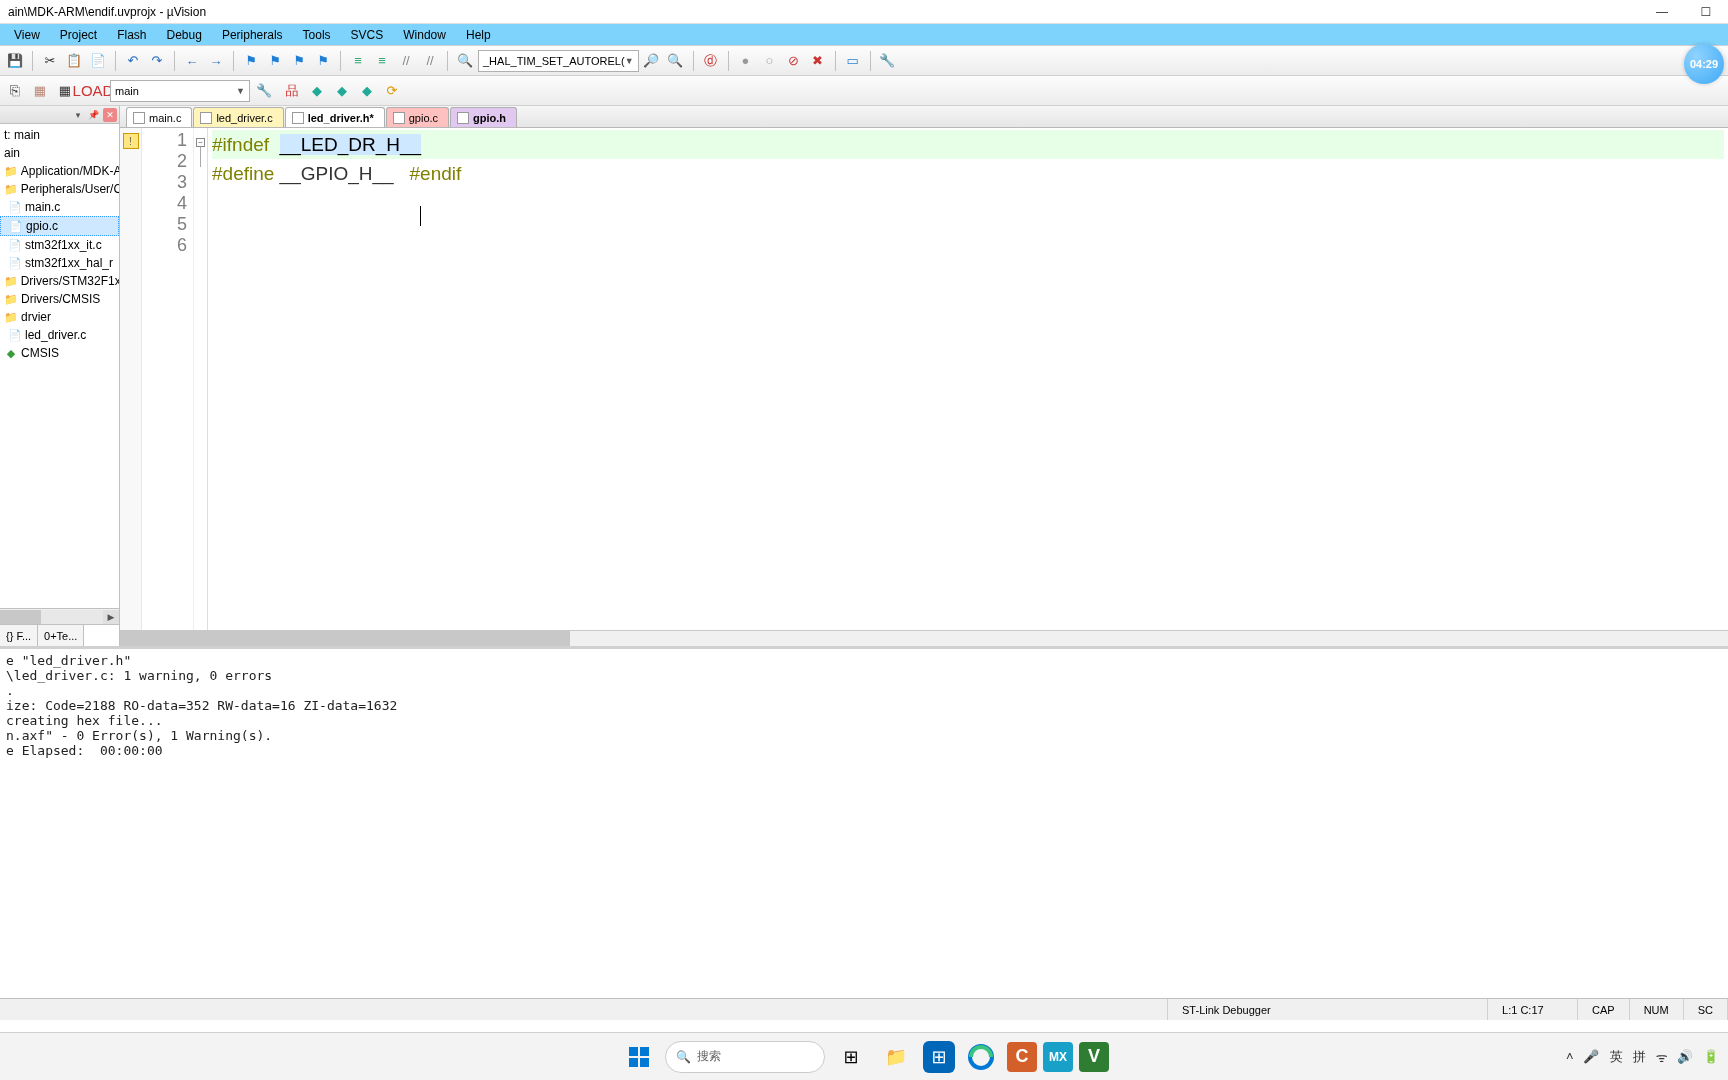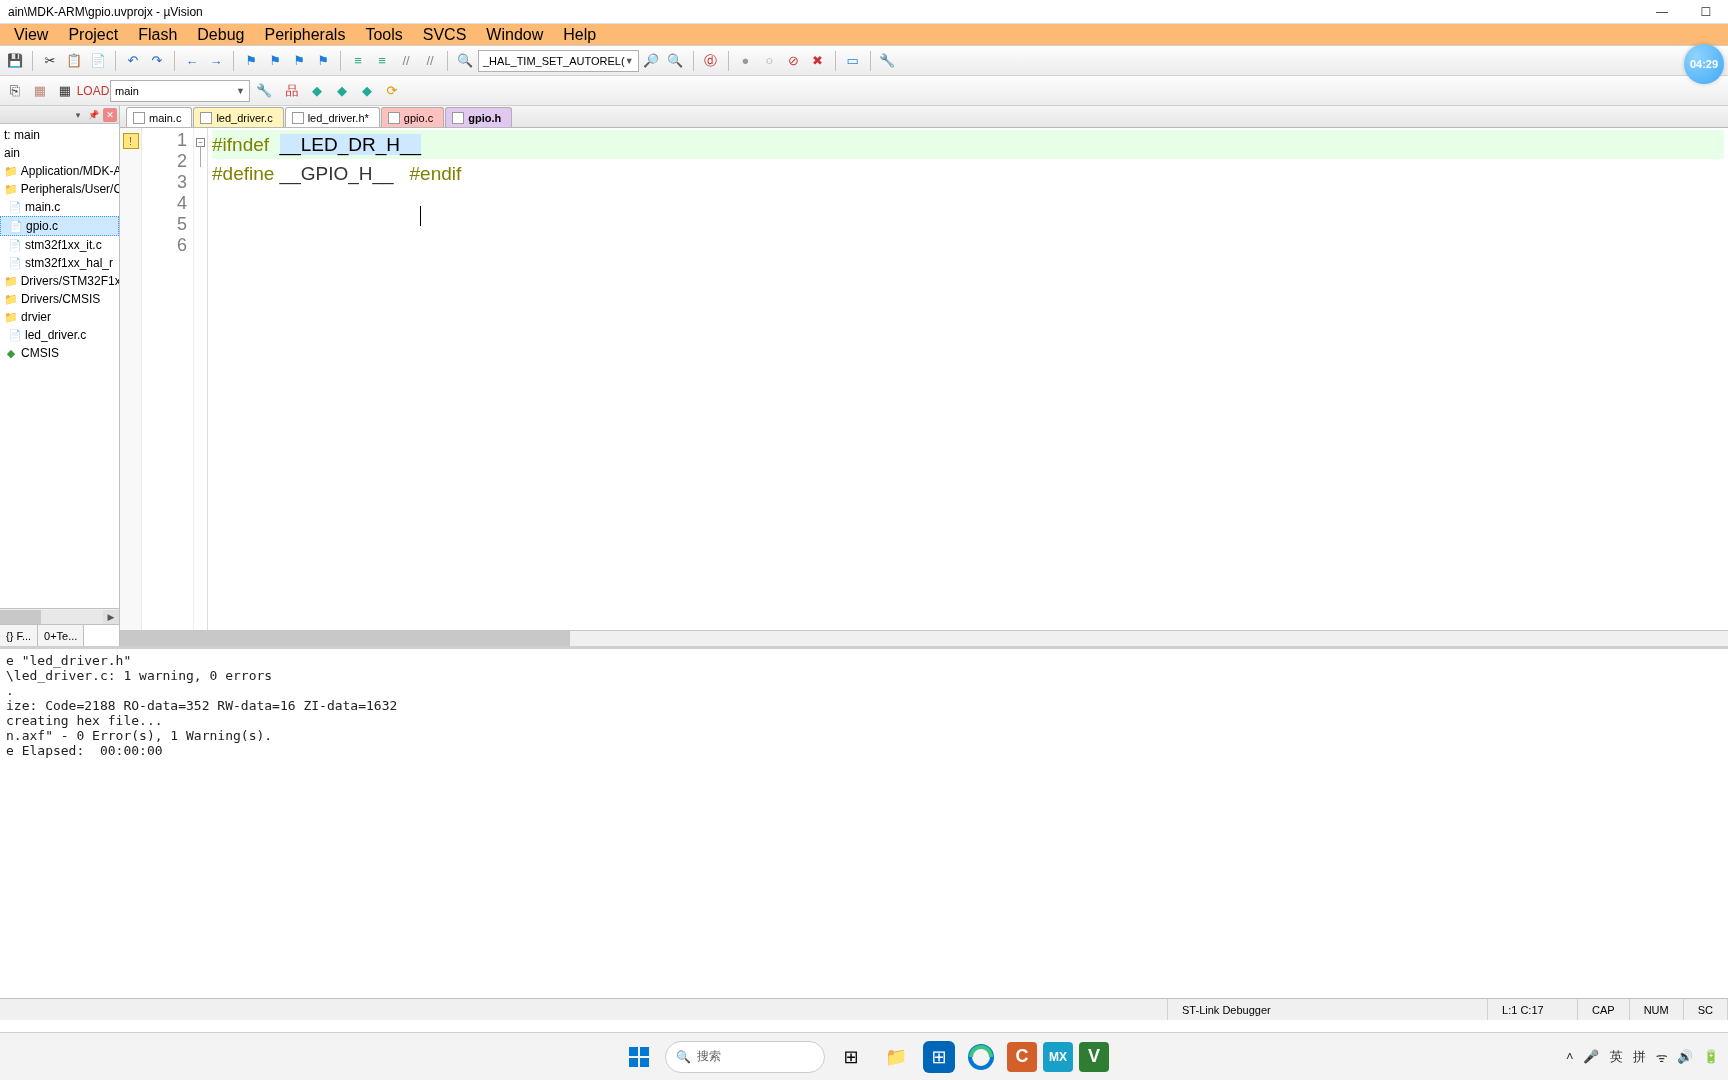--- a/index.html
+++ b/index.html
@@ -4,21 +4,21 @@
 <style>
 * { margin: 0; padding: 0; box-sizing: border-box; font-family: "Segoe UI", Tahoma, sans-serif; }
 body { width: 1728px; height: 1080px; background: #fff; overflow: hidden; position: relative; }
 
 
 .titlebar { height: 24px; background: #fff; display: flex; align-items: center; padding: 0 8px; font-size: 12px; border-bottom: 1px solid #e0e0e0; }
 .titlebar .wincontrols { position: absolute; right: 0; top: 0; display: flex; }
 .titlebar .wincontrols span { width: 44px; height: 24px; display: flex; align-items: center; justify-content: center; font-size: 12px; color: #333; cursor: default; }
 
 
-.menubar { height: 22px; display: flex; align-items: center; padding: 0 4px; font-size: 16px; border-bottom: 1px solid #d0d0d0; background: #fdba74; }
+.menubar { height: 22px; display: flex; align-items: center; padding: 0 4px; font-size: 12px; border-bottom: 1px solid #d0d0d0; background: #7dd3fc; }
 .menubar span { padding: 2px 10px; cursor: default; }
 
 
 .toolbar { height: 30px; display: flex; align-items: center; padding: 0 4px; border-bottom: 1px solid #d0d0d0; background: linear-gradient(#fdfdfd,#ececec); gap: 2px; }
 .toolbar .sep { width: 1px; height: 20px; background: #c0c0c0; margin: 0 4px; }
 .tbtn { width: 22px; height: 22px; display: flex; align-items: center; justify-content: center; font-size: 13px; color: #333; border: 1px solid transparent; border-radius: 2px; }
 .combo { height: 22px; min-width: 140px; border: 1px solid #b0b0b0; background: #fff; font-size: 11px; padding: 0 4px; display: flex; align-items: center; justify-content: space-between; }
 .combo .arrow { font-size: 9px; color: #555; }
 
 
@@ -46,21 +46,21 @@
 .scroll-h .arrow { width: 16px; height: 14px; display: flex; align-items: center; justify-content: center; font-size: 9px; color: #555; background: #e0e0e0; }
 .bottom-tabs { height: 22px; display: flex; border-top: 1px solid #c0c0c0; font-size: 11px; }
 .bottom-tabs span { padding: 2px 6px; border-right: 1px solid #c0c0c0; background: #f4f4f4; display: flex; align-items: center; gap: 3px; }
 
 
 .editor-area { flex: 1; display: flex; flex-direction: column; background: #fff; }
 .editor-tabs { height: 22px; display: flex; background: linear-gradient(#f6f6f6,#e6e6e6); border-bottom: 1px solid #b8b8b8; align-items: flex-end; padding-left: 6px; }
 .etab { height: 20px; padding: 0 10px 0 6px; display: flex; align-items: center; gap: 4px; font-size: 11px; border: 1px solid #b0b0b0; border-bottom: none; background: #f0f0f0; border-radius: 3px 3px 0 0; margin-right: 1px; }
 .etab.white { background: #fff; }
 .etab.yellow { background: #fff4ba; }
-.etab.active { background: #fff; font-weight: normal; }
+.etab.active { background: #fff; font-weight: bold; }
 .etab.red { background: #ffc0c0; }
 .etab.purple { background: #e0c8f0; font-weight: bold; }
 .etab .ticon { width: 12px; height: 12px; background: #fff; border: 1px solid #999; font-size: 8px; display: flex; align-items: center; justify-content: center; }
 
 .editor-body { flex: 1; display: flex; font-family: Consolas, "Courier New", monospace; font-size: 19px; background: #fff; position: relative; }
 .warn-gutter { width: 22px; background: #f8f8f8; border-right: 1px solid #e8e8e8; padding-top: 3px; }
 .warn-gutter .w { width: 16px; height: 16px; margin: 2px auto; background: #ffe680; border: 1px solid #cc9900; font-size: 10px; display: flex; align-items: center; justify-content: center; color: #664; }
 .line-gutter { width: 52px; background: #fff; text-align: right; color: #808080; padding: 2px 6px 0 0; font-size: 18px; border-right: 1px solid #eee; }
 .fold-gutter { width: 14px; background: #fff; border-right: 1px solid #ddd; padding-top: 5px; }
 .fold-gutter .box { width: 9px; height: 9px; border: 1px solid #888; margin: 5px auto 0; font-size: 8px; line-height: 7px; text-align: center; color: #555; }
@@ -90,21 +90,21 @@
 .taskbar .search { width: 160px; height: 32px; background: #fff; border: 1px solid #ccc; border-radius: 16px; display: flex; align-items: center; padding: 0 10px; font-size: 12px; color: #666; gap: 6px; }
 .taskbar .tray { position: absolute; right: 8px; display: flex; align-items: center; gap: 10px; font-size: 12px; color: #333; }
 .taskbar .tray .t { font-size: 13px; }
 
 svg { display: block; }
 </style>
 </head>
 <body>
 
 <div class="titlebar">
-  <span>ain\MDK-ARM\gpio.uvprojx - µVision</span>
+  <span>ain\MDK-ARM\endif.uvprojx - µVision</span>
   <div class="wincontrols">
     <span>—</span>
     <span>☐</span>
   </div>
 </div>
 
 <div class="menubar">
   <span>View</span>
   <span>Project</span>
   <span>Flash</span>
@@ -157,21 +157,21 @@
   <div class="tbtn" style="color:#2a85d0">▭</div>
   <div class="sep"></div>
   <div class="tbtn">🔧</div>
 </div>
 
 <div class="toolbar2">
   <div class="tbtn">⎘</div>
   <div class="tbtn" style="color:#b87">▦</div>
   <div class="tbtn">▦</div>
   <div class="sep"></div>
-  <div class="tbtn" style="color:#c33;font-size:12px">LOAD</div>
+  <div class="tbtn" style="color:#c33;font-size:15px">LOAD</div>
   <div class="sep"></div>
   <div class="combo" style="min-width:140px">
     <span>main</span>
     <span class="arrow">▼</span>
   </div>
   <div class="tbtn">🔧</div>
   <div class="sep"></div>
   <div class="tbtn" style="color:#c33">品</div>
   <div class="tbtn" style="color:#2a9">◆</div>
   <div class="tbtn" style="color:#2a9">◆</div>

